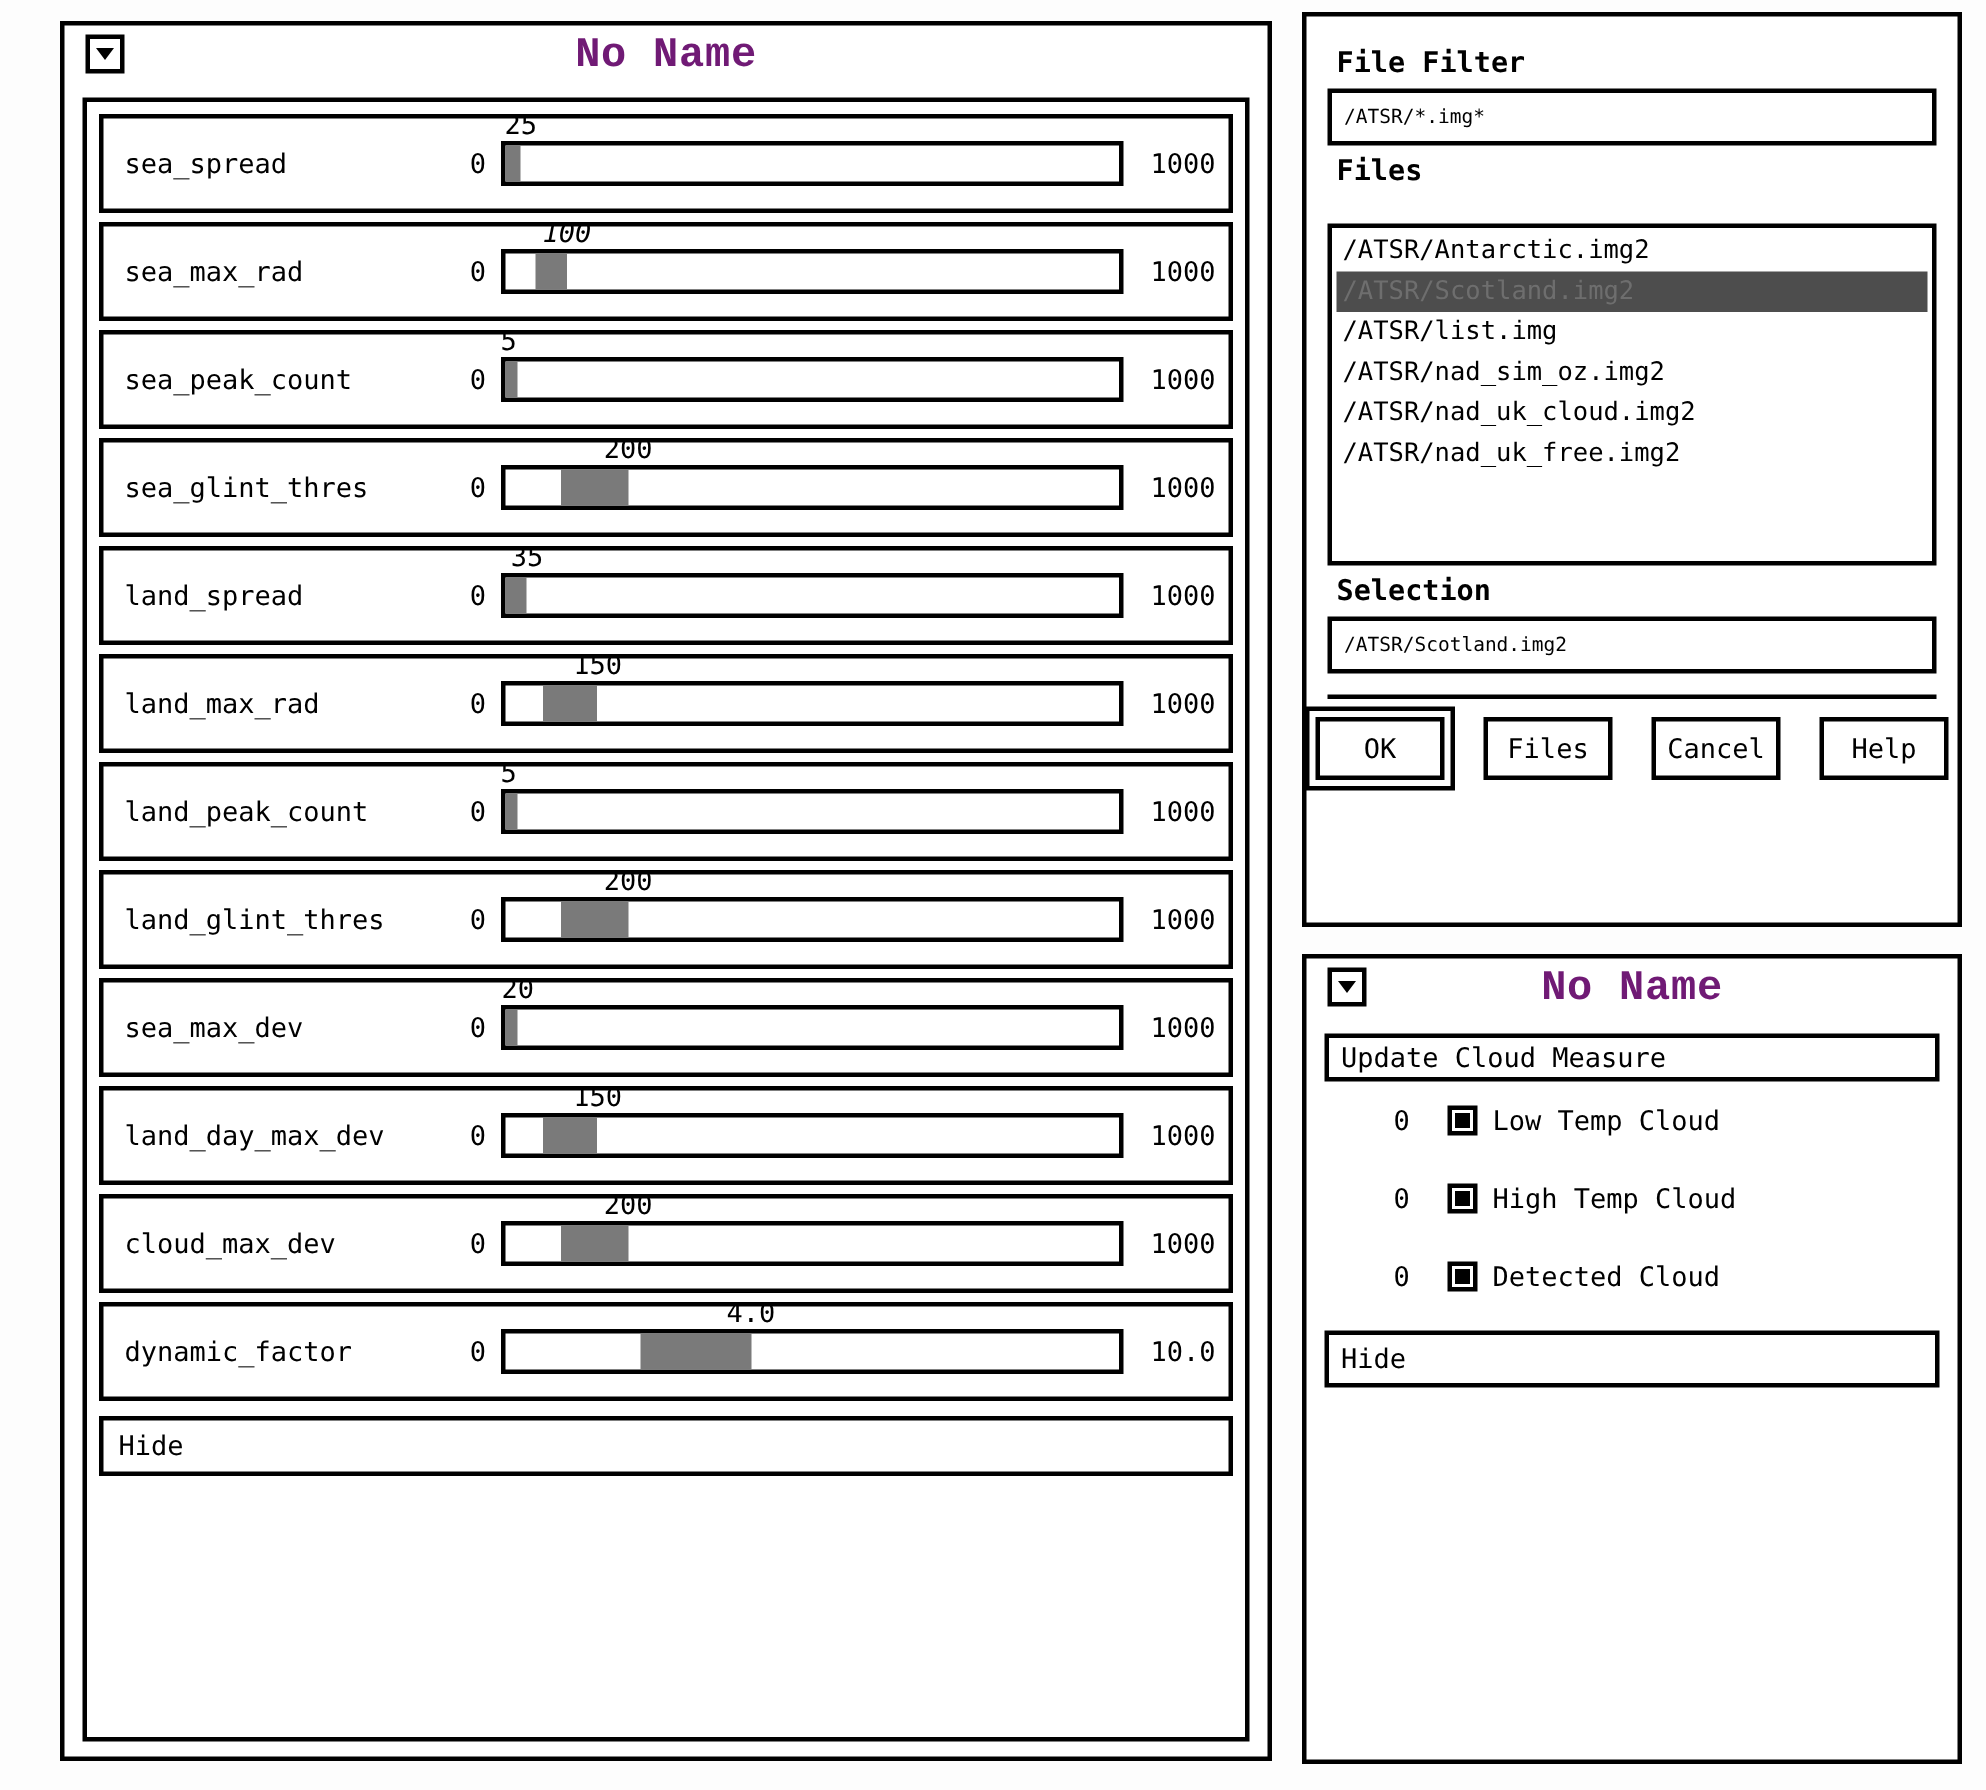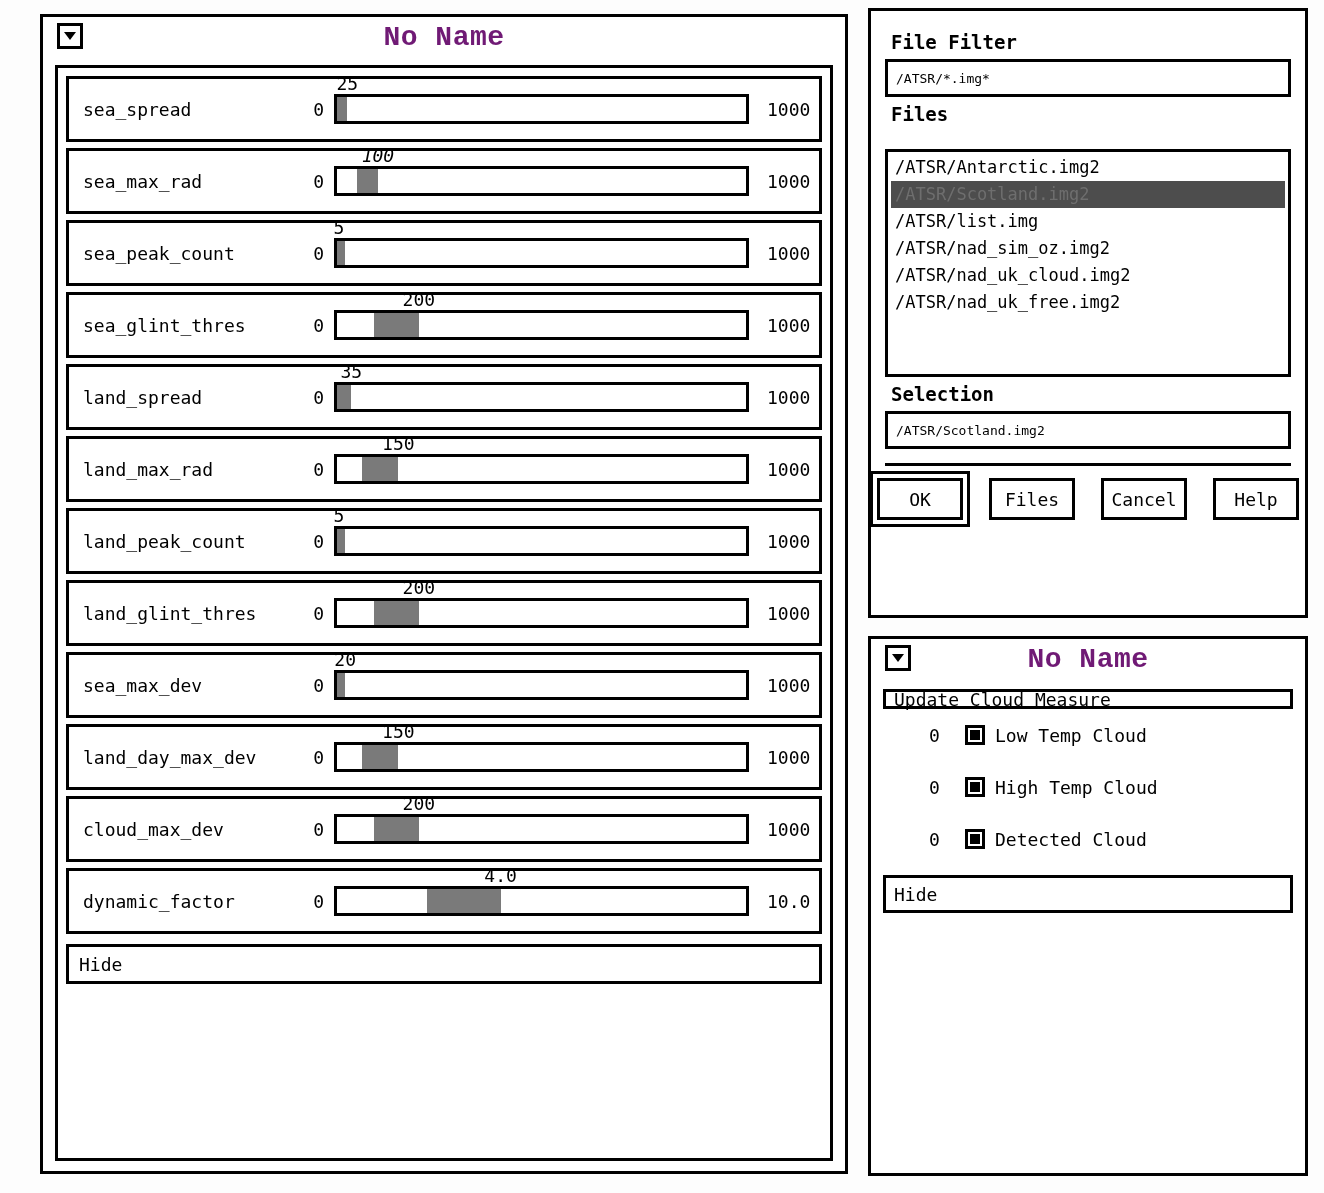--- a/index.html
+++ b/index.html
@@ -249,21 +249,21 @@
   .cw-inner {
     position: absolute;
     left: 12px;
     top: 50px;
     right: 12px;
     bottom: 12px;
   }
   .cw-header {
     border: 3px solid #000;
     box-sizing: border-box;
-    height: 20px;
+    height: 32px;
     display: flex;
     align-items: center;
     padding-left: 8px;
     font-family: "DejaVu Sans Mono", monospace;
     font-size: 18px;
   }
   .cw-row {
     display: flex;
     align-items: center;
     height: 52px;

